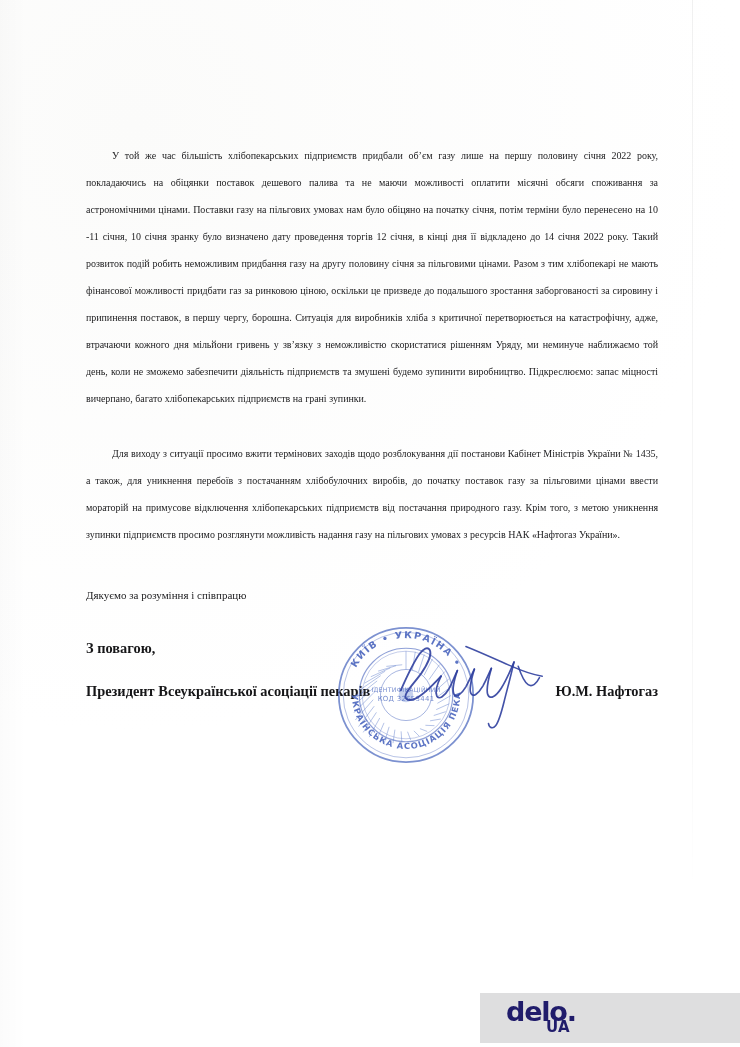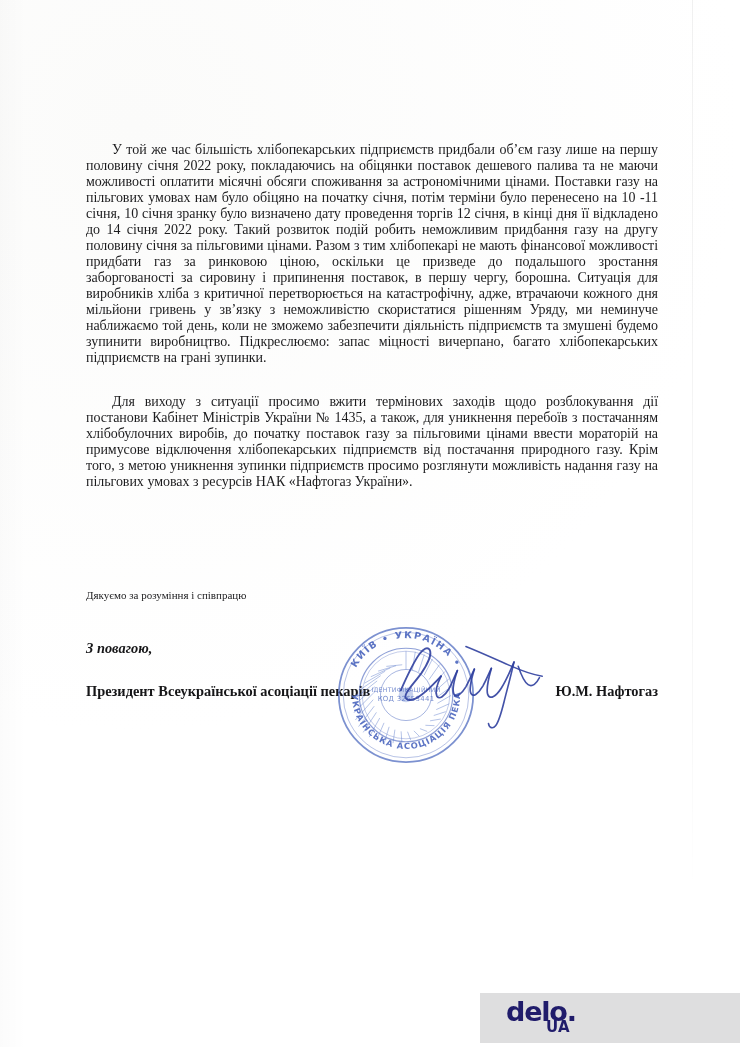--- a/index.html
+++ b/index.html
@@ -45,22 +45,22 @@
   .doc-body {
     position: absolute;
     left: 86px;
     top: 142px;
     width: 572px;
   }
   .para {
     margin: 0 0 0 0;
     text-align: justify;
     text-justify: inter-word;
-    font-size: 14px;
-    line-height: 16px;
+    font-size: 10px;
+    line-height: 27px;
     color: #1c1c1e;
     text-indent: 26px;
     letter-spacing: -0.05px;
     word-spacing: 0.2px;
   }
   .para + .para { margin-top: 28px; }
 
   
   .closing {
     position: absolute;
@@ -72,21 +72,20 @@
     font-size: 11px;
     line-height: 19px;
     color: #1c1c1e;
   }
   .regards {
     margin-top: 34px;
     font-size: 14.4px;
     line-height: 19px;
     font-weight: bold;
     color: #161618;
-    font-style: italic;
   }
   .sign-row {
     margin-top: 24px;
     position: relative;
     display: flex;
     align-items: baseline;
     justify-content: space-between;
     font-size: 14.4px;
     line-height: 19px;
     font-weight: bold;

